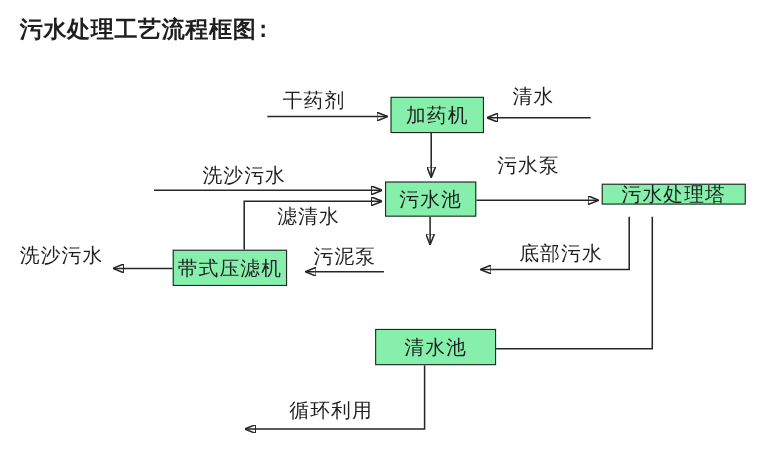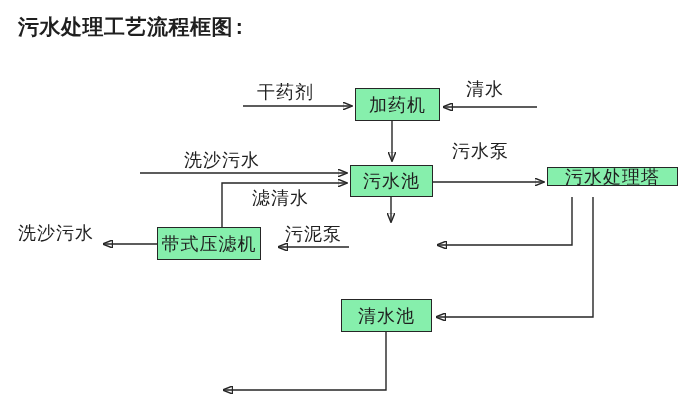--- a/index.html
+++ b/index.html
@@ -51,23 +51,25 @@
     <path d="M349,247 H279" marker-end="url(#ah)"></path>
     <path d="M157,244 H104" marker-end="url(#ah)"></path>
     <path d="M593,197 V317 H437" marker-end="url(#ah)"></path>
     <path d="M386,332 V390 H224" marker-end="url(#ah)"></path>
   </svg>
 
   <div class="node" style="left:355px;top:88px;width:85px;height:33px">加药机</div>
   <div class="node" style="left:350px;top:165px;width:83px;height:32px">污水池</div>
   <div class="node" style="left:547px;top:167px;width:131px;height:19px">污水处理塔</div>
   <div class="node" style="left:157px;top:227px;width:104px;height:33px">带式压滤机</div>
-  <div class="node" style="left:341px;top:299px;width:91px;height:33px">清水池</div>
+  <div class="node" style="left:341px;top:299px;width:110px;height:33px">清水池</div>
 
   <div class="flabel" style="left:257px;top:84px">干药剂</div>
   <div class="flabel" style="left:466px;top:81px">清水</div>
   <div class="flabel" style="left:184px;top:152px">洗沙污水</div>
   <div class="flabel" style="left:452px;top:143px">污水泵</div>
   <div class="flabel" style="left:252px;top:190px">滤清水</div>
   <div class="flabel" style="left:18px;top:225px">洗沙污水</div>
   <div class="flabel" style="left:285px;top:226px">污泥泵</div>
+  <div class="flabel" style="left:472px;top:223px">底部污水</div>
+  <div class="flabel" style="left:263px;top:366px">循环利用</div>
 
 </div>
 
 </body></html>

